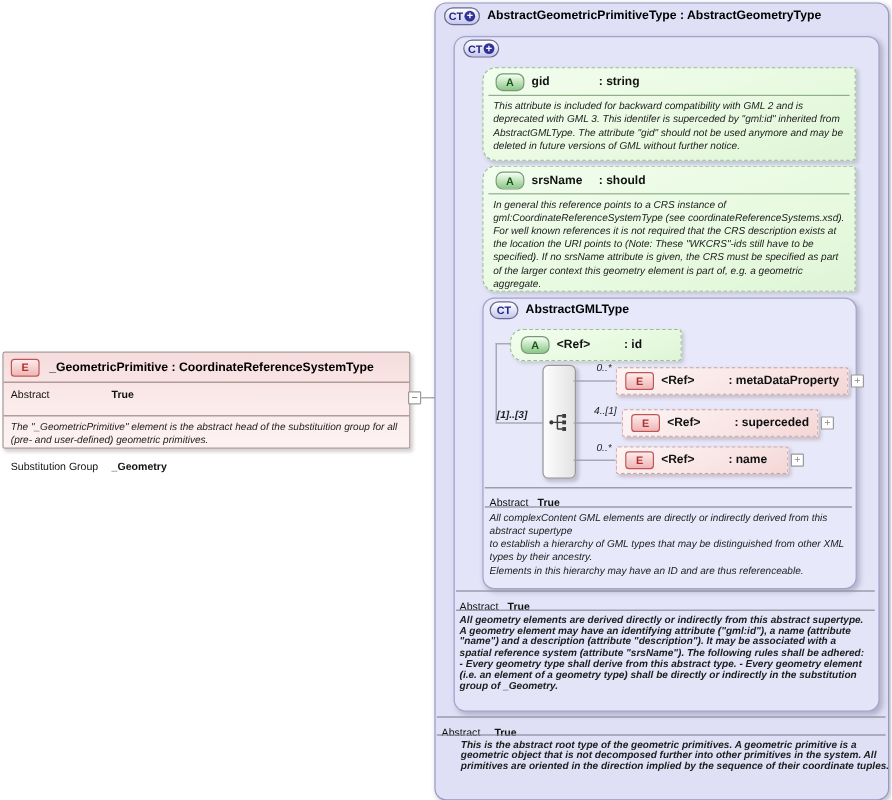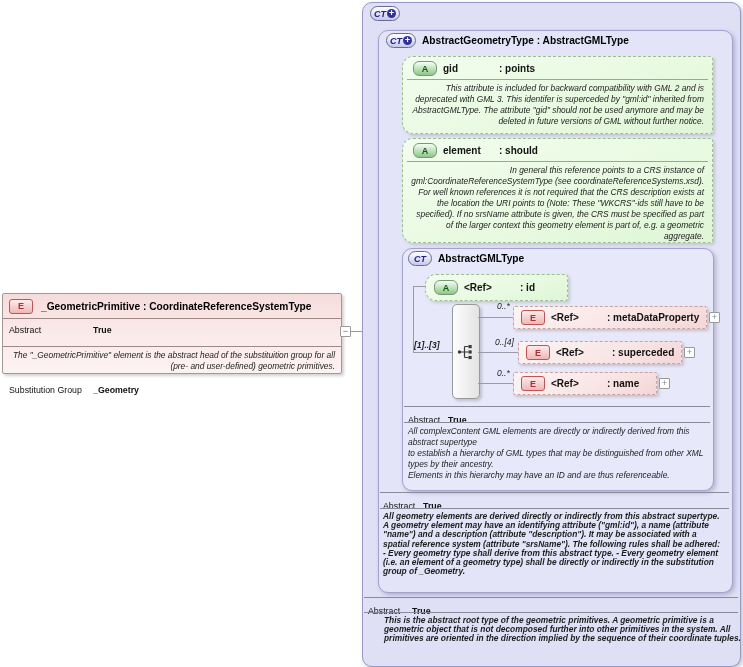--- a/index.html
+++ b/index.html
@@ -36,21 +36,21 @@
     border:1px solid #999;border-radius:5px;
     box-shadow:2px 2px 3px rgba(130,130,140,.4);
     display:flex;align-items:center;justify-content:center;
   }
   
   .pill{
     display:inline-flex;align-items:center;justify-content:center;gap:1px;
     background:linear-gradient(#ffffff,#c6c8ec);
     border:1px solid #6a6a90;border-radius:8px;
     font-weight:bold;font-size:9px;color:#22228a;
-    height:15px;padding:0 3px;box-sizing:border-box;flex:0 0 auto;font-style:italic;
+    height:15px;padding:0 3px;box-sizing:border-box;flex:0 0 auto;
   }
   .pill .plusdot{
     width:9px;height:9px;border-radius:50%;background:#31319a;color:#fff;
     font-size:9px;line-height:9px;display:inline-flex;align-items:center;justify-content:center;
     font-weight:bold;
   }
   .aicon{
     display:inline-flex;align-items:center;justify-content:center;
     width:22px;height:13px;border-radius:6px;
     background:linear-gradient(#f6fff4,#8cc787);
@@ -72,21 +72,21 @@
     color:#6a6a6a;font-size:9px;line-height:9px;display:flex;align-items:center;justify-content:center;
     box-sizing:border-box;border-radius:1px;
   }
   
   .title{font-weight:bold;font-size:10.2px;white-space:nowrap;color:#000;}
   .hdr-row{display:flex;align-items:center;gap:8px;}
   .attr-hdr{display:flex;align-items:center;gap:6px;font-weight:bold;font-size:10px;padding:4px 6px 3px 6px;}
   .attr-name{display:inline-block;min-width:50px;}
   .ref-name{display:inline-block;min-width:50px;}
   .doc{font-style:italic;font-size:8.4px;color:#1c1c1c;}
-  .doc.att{line-height:11px;text-align:right;}
+  .doc.att{line-height:11px;}
   .doc.tight{line-height:9.2px;font-weight:bold;}
   .doc.mid{line-height:11px;white-space:pre-line;}
   .lbl{font-size:8.8px;color:#111;}
   .val{font-weight:bold;font-size:8.8px;color:#111;}
   .card{position:absolute;font-style:italic;font-size:8.5px;color:#222;}
   .seqcard{position:absolute;font-style:italic;font-weight:bold;font-size:8.5px;color:#222;}
   .hline{position:absolute;height:1px;background:#9a9aa6;}
   .vline{position:absolute;width:1px;background:#9a9aa6;}
   .sep{position:absolute;height:1px;background:#8a8a98;}
   .refrow{font-weight:bold;font-size:10px;display:flex;align-items:center;gap:6px;}
@@ -120,44 +120,44 @@
   <div class="hline" style="left:371px;top:100px;width:31px;"></div>
   <div class="hline" style="left:371px;top:190px;width:31px;"></div>
   <div class="hline" style="left:371px;top:368px;width:31px;"></div>
 
   <div class="abs panel" style="left:362px;top:2px;width:377px;height:663px;"></div>
   <div class="abs hdr-row" style="left:370px;top:6px;gap:6px;">
     <span class="pill">
         <span>CT</span>
         <span class="plusdot">+</span>
       </span>
+    <span class="title">AbstractGeometricPrimitiveType : AbstractGeometryType</span>
   </div>
 
   <div class="abs panel inner" style="left:378px;top:30px;width:353px;height:561px;"></div>
   <div class="abs hdr-row" style="left:386px;top:33px;gap:6px;">
     <span class="pill">
         <span>CT</span>
         <span class="plusdot">+</span>
       </span>
-    <span class="title">AbstractGeometryType : AbstractGMLType</span>
   </div>
 
   <div class="abs attr-box" style="left:402px;top:56px;width:309px;height:76px;">
     <div class="attr-hdr" style="margin:0 4px;border-bottom:1px solid #8fae8a;">
       <span class="aicon">A</span>
       <span class="attr-name">gid</span>
-      <span>: points</span>
+      <span>: string</span>
     </div>
     <div class="doc att" style="padding:3px 8px 0 8px;">This attribute is included for backward compatibility with GML 2 and is deprecated with GML 3. This identifer is superceded by "gml:id" inherited from AbstractGMLType. The attribute "gid" should not be used anymore and may be deleted in future versions of GML without further notice.</div>
   </div>
 
   <div class="abs attr-box" style="left:402px;top:138px;width:309px;height:103px;">
     <div class="attr-hdr" style="margin:0 4px;border-bottom:1px solid #8fae8a;">
       <span class="aicon">A</span>
-      <span class="attr-name">element</span>
+      <span class="attr-name">srsName</span>
       <span>: should</span>
     </div>
     <div class="doc att" style="padding:3px 8px 0 8px;">In general this reference points to a CRS instance of gml:CoordinateReferenceSystemType (see coordinateReferenceSystems.xsd). For well known references it is not required that the CRS description exists at the location the URI points to (Note: These "WKCRS"-ids still have to be specified).  If no srsName attribute is given, the CRS must be specified as part of the larger context this geometry element is part of, e.g. a geometric aggregate.</div>
   </div>
 
   <div class="abs panel inner2" style="left:402px;top:248px;width:310px;height:241px;"></div>
   <div class="abs hdr-row" style="left:408px;top:251px;gap:6px;">
     <span class="pill" style="padding:0 5px;">
         <span>CT</span>
       </span>
@@ -196,21 +196,21 @@
     <div class="refrow">
       <span class="eicon">E</span>
       <span class="ref-name">&lt;Ref&gt;</span>
       <span>: metaDataProperty</span>
     </div>
   </div>
   <div class="plusbtn" style="left:709px;top:312px;">
       <span>+</span>
     </div>
 
-  <div class="card" style="left:495px;top:337px;">0..[4]</div>
+  <div class="card" style="left:495px;top:337px;">4..[1]</div>
   <div class="abs elem-box" style="left:518px;top:341px;width:164px;height:23px;">
     <div class="refrow">
       <span class="eicon">E</span>
       <span class="ref-name">&lt;Ref&gt;</span>
       <span>: superceded</span>
     </div>
   </div>
   <div class="plusbtn" style="left:684px;top:347px;">
       <span>+</span>
     </div>

